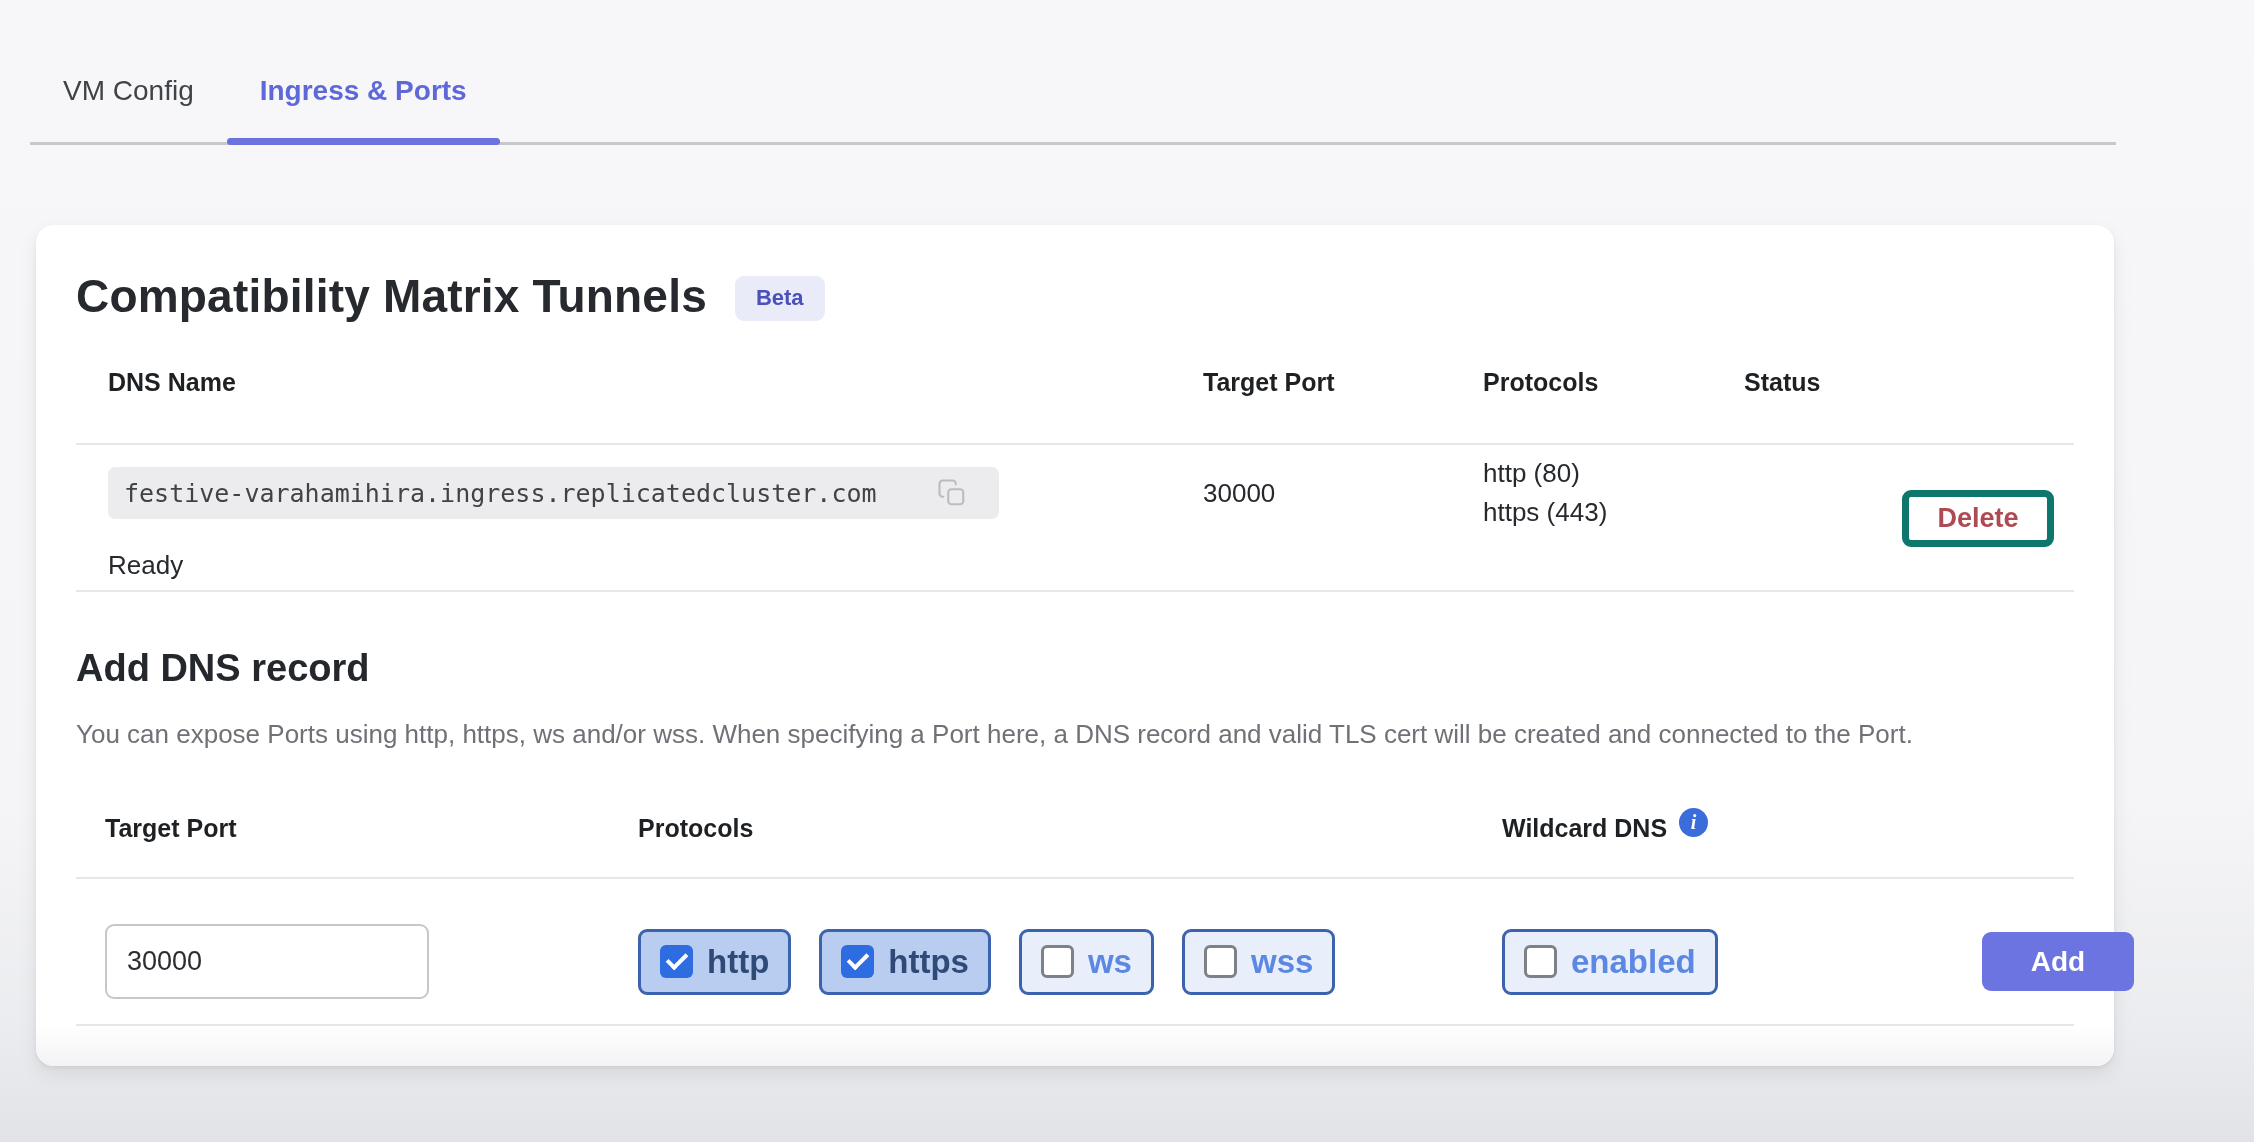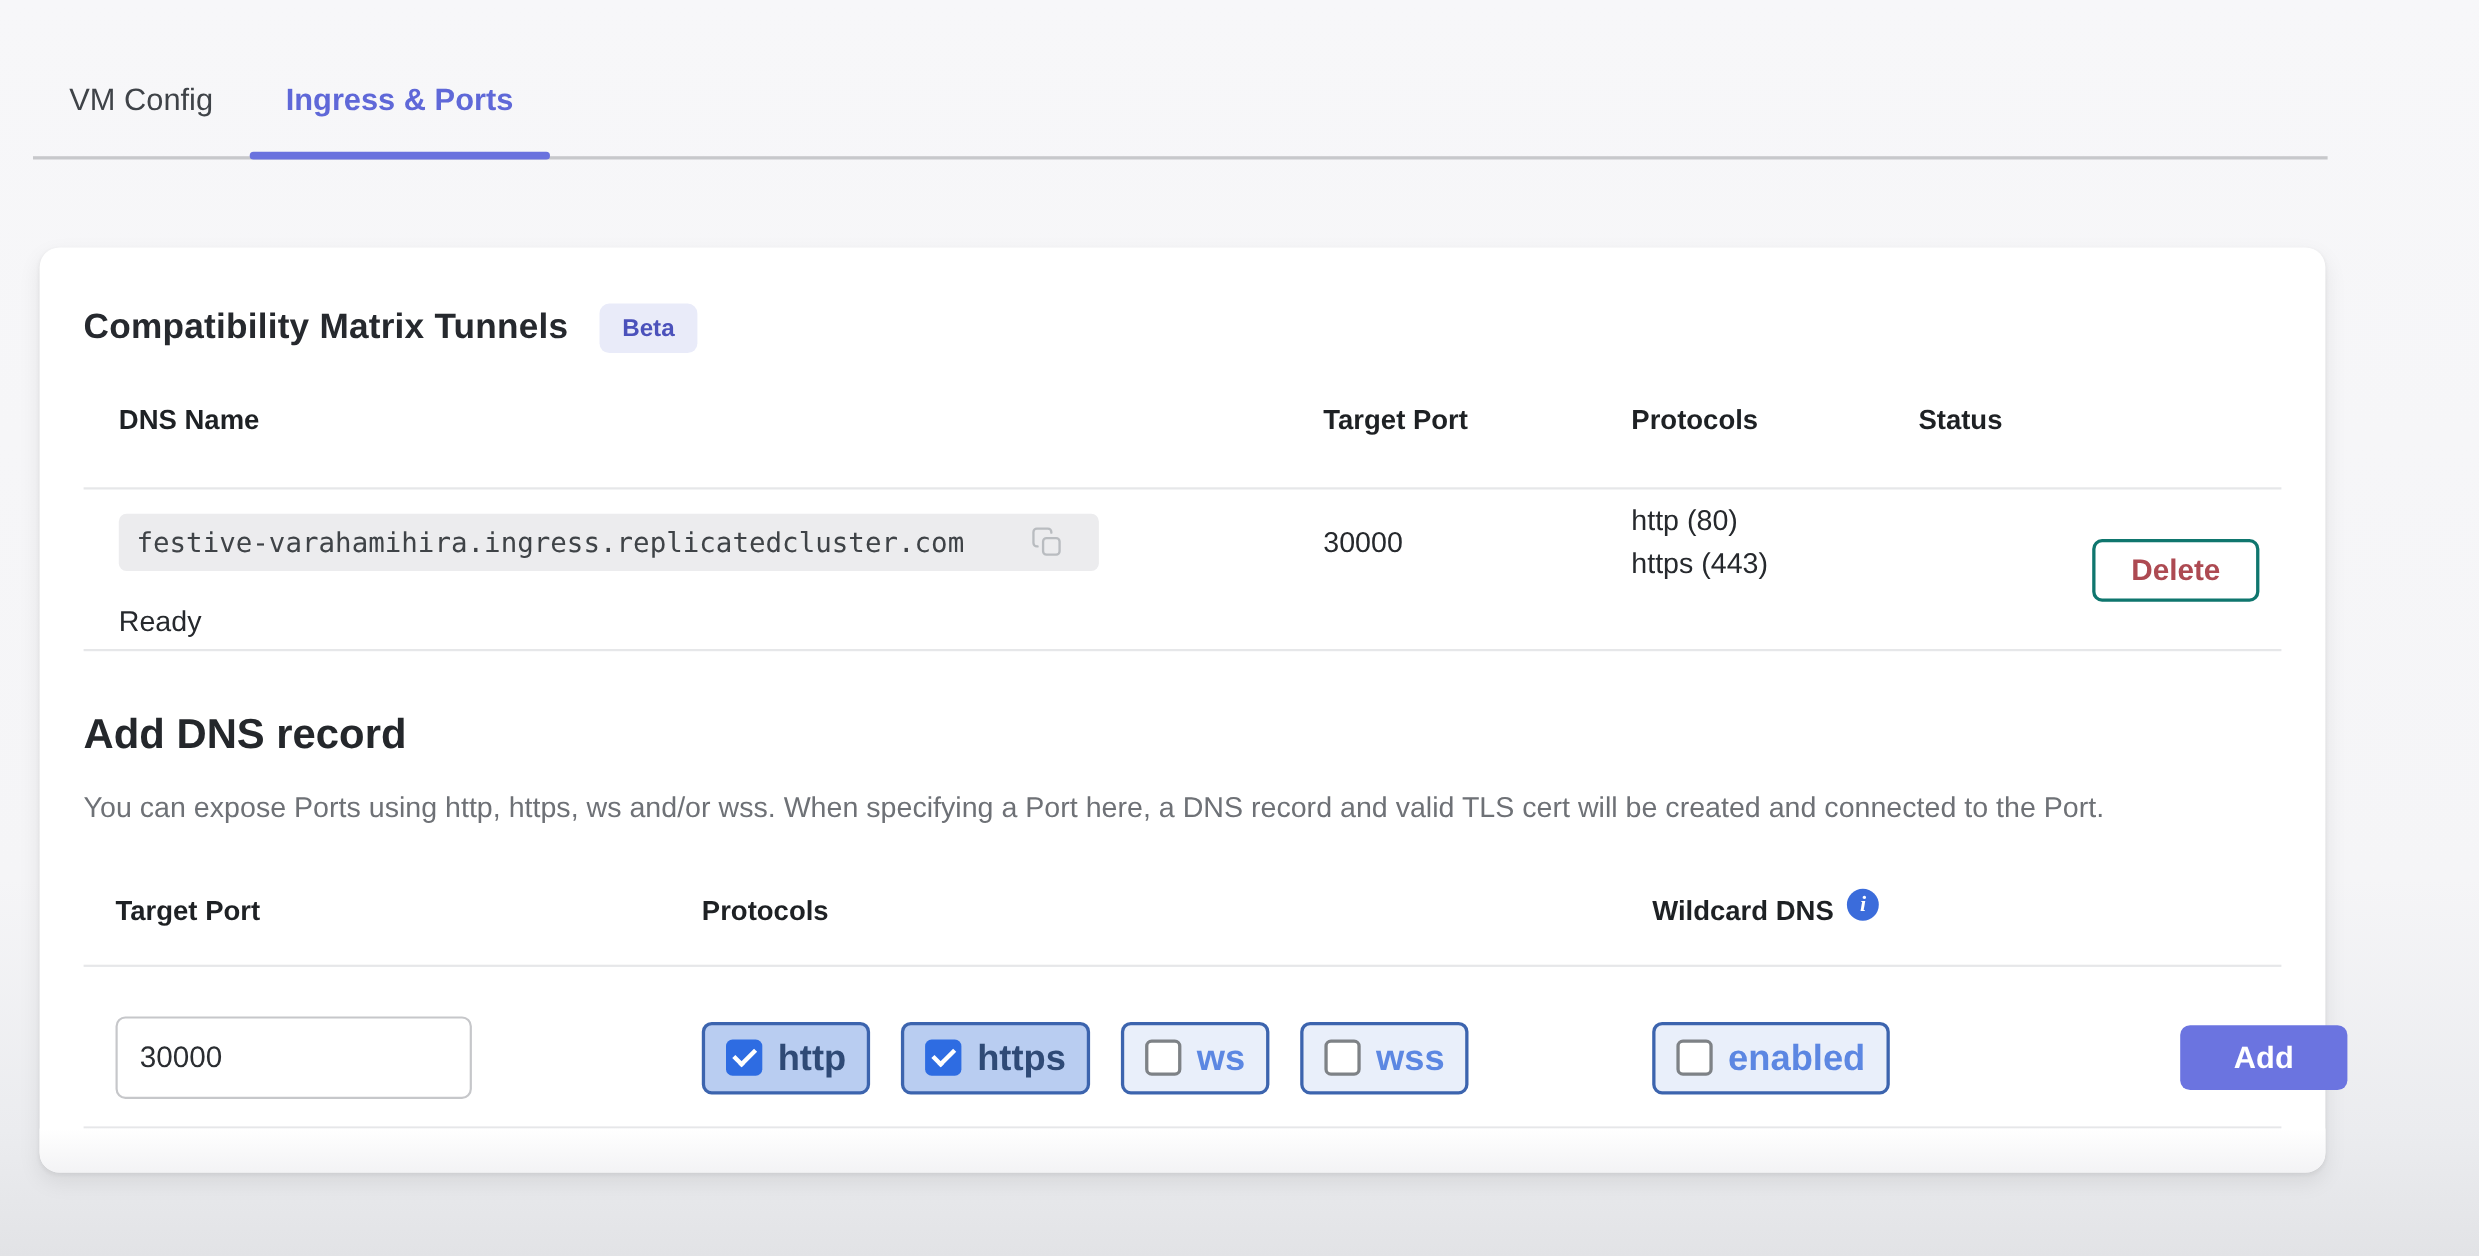--- a/index.html
+++ b/index.html
@@ -26,21 +26,21 @@
     background:#6a72de; border-radius:4px;
   }
 
   
   .card {
     margin:80px 32px 0 36px; background:#fff; border-radius:18px;
     box-shadow:0 2px 4px rgba(0,0,0,.06), 0 8px 20px rgba(0,0,0,.08);
     padding:0 40px; position:relative;
   }
   .card-header { display:flex; align-items:center; padding-top:45px; height:97px; }
-  .card-title { font-size:32px; font-weight:700; color:#26292e; letter-spacing:.2px; }
+  .card-title { font-size:46px; font-weight:700; color:#26292e; letter-spacing:.2px; }
   .badge {
     margin-left:28px; height:45px; padding:0 21px; display:flex; align-items:center;
     background:#e9ebf9; color:#4b51bb; font-size:22px; font-weight:600;
     border-radius:9px; transform:translateY(2px);
   }
 
   
   .t-row {
     display:grid; grid-template-columns:1095px 280px 261px 1fr;
     padding-left:32px; align-items:center;
@@ -49,21 +49,21 @@
   .t-data { height:147px; border-bottom:2px solid #e6e7e9; font-size:26px; color:#26292d; }
   .dns-pill {
     display:inline-flex; align-items:center; max-width:100%;
     background:#ececee; border-radius:7px; height:52px; padding:0 32px 0 16px;
     font-family:"DejaVu Sans Mono","Liberation Mono",monospace; font-size:25px; color:#3f4347;gap:48px;
   }
   .copy-btn { background:none; border:none; margin-left:12px; cursor:pointer; display:flex; align-items:center; }
   .proto-lines { line-height:39px; }
   .cell-actions { display:flex; justify-content:flex-end; padding-right:20px; }
   .delete-btn {
-    width:152px; height:57px; background:#fff; border:3px solid #0f766e; border-radius:9px;
+    width:152px; height:57px; background:#fff; border:7px solid #0f766e; border-radius:9px;
     color:#ad4a52; font-size:27px; font-weight:700; cursor:pointer;
     font-family:"Liberation Sans","DejaVu Sans",sans-serif;
   }
 
   
   .section-title { margin-top:55px; font-size:38px; font-weight:600; color:#24272b; height:44px; }
   .section-desc { margin-top:24px; font-size:26px; line-height:39px; color:#6e7176; max-width:2090px; }
 
   .f-row {
     display:grid; grid-template-columns:533px 864px 480px 1fr;

